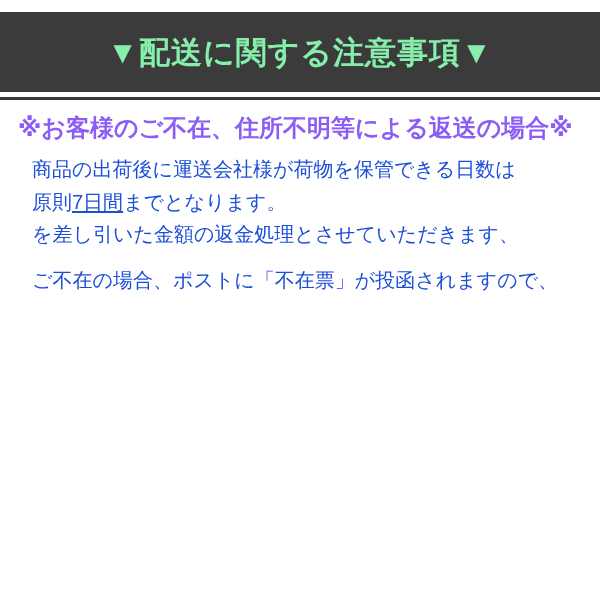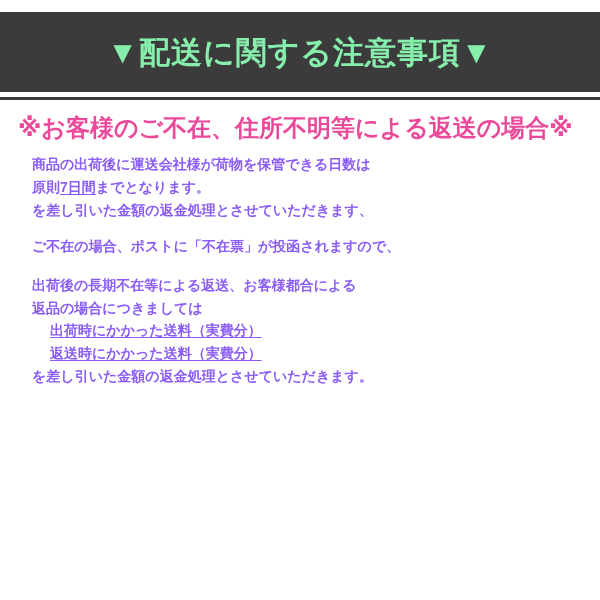--- a/index.html
+++ b/index.html
@@ -56,35 +56,34 @@
     position: absolute;
     left: 0;
     top: 108px;
     width: 600px;
     box-sizing: border-box;
     padding: 0 16px;
   }
   .section-head {
     font-size: 24px;
     font-weight: bold;
-    color: #ec4899;
+    color: #8b5cf6;
     white-space: nowrap;
     margin: 4px 0 10px 2px;
     line-height: 1.3;
   }
   .para {
     margin: 0 0 0 16px;
     color: #1c1c1c;
   }
   .line {
-    font-size: 14px;
+    font-size: 20px;
     line-height: 1.62;
-    color: #8b5cf6;
+    color: #1d4ed8;
     white-space: nowrap;
-    font-weight: bold;
   }
   .line.indent {
     margin-left: 18px;
   }
   .u {
     text-decoration: underline;
     text-underline-offset: 2px;
   }
   .gap-md { height: 14px; }
   .gap-lg { height: 16px; }
@@ -110,22 +109,15 @@
     </div>
 
     <div class="gap-md"></div>
 
     <div class="para">
       <div class="line">ご不在の場合、ポストに「不在票」が投函されますので、</div>
     </div>
 
     <div class="gap-lg"></div>
 
-    <div class="para">
-      <div class="line">出荷後の長期不在等による返送、お客様都合による</div>
-      <div class="line">返品の場合につきましては</div>
-      <div class="line indent u">出荷時にかかった送料（実費分）</div>
-      <div class="line indent u">返送時にかかった送料（実費分）</div>
-      <div class="line">を差し引いた金額の返金処理とさせていただきます。</div>
-    </div>
 
   </div>
 </div>
 
 </body></html>

